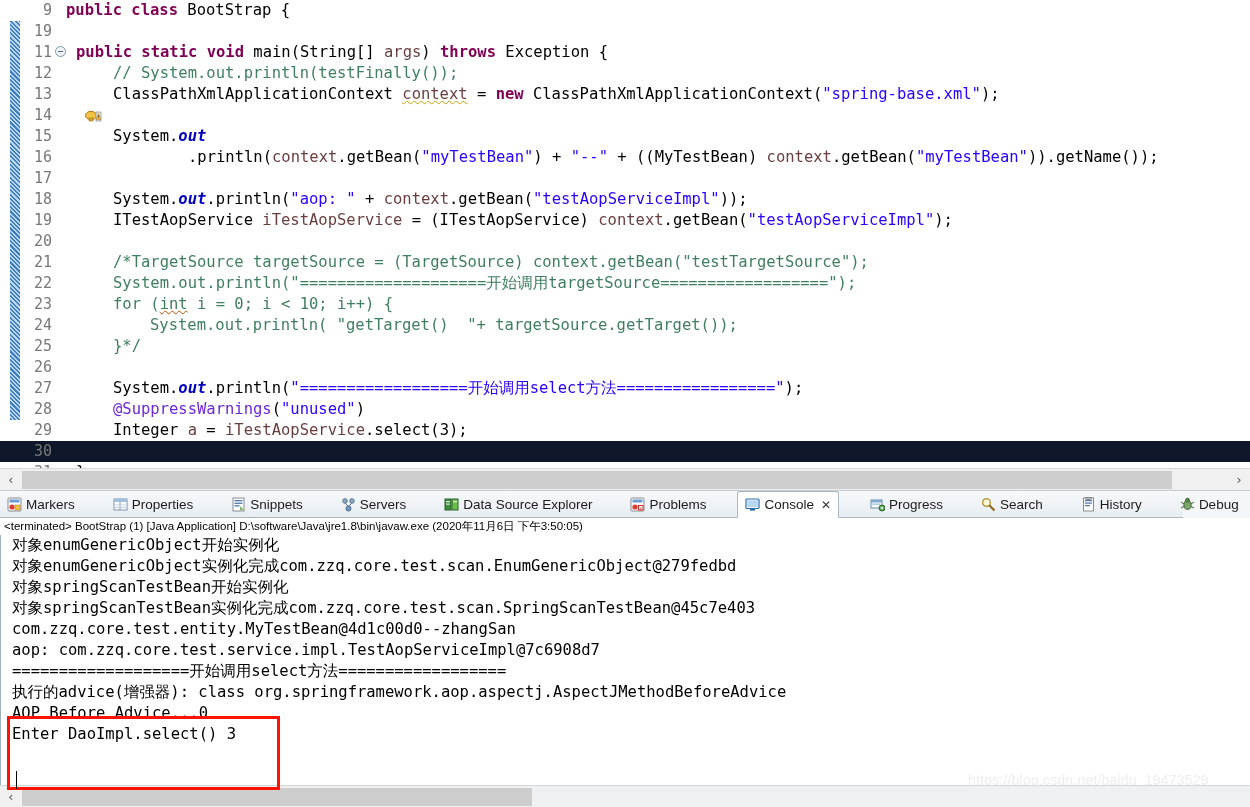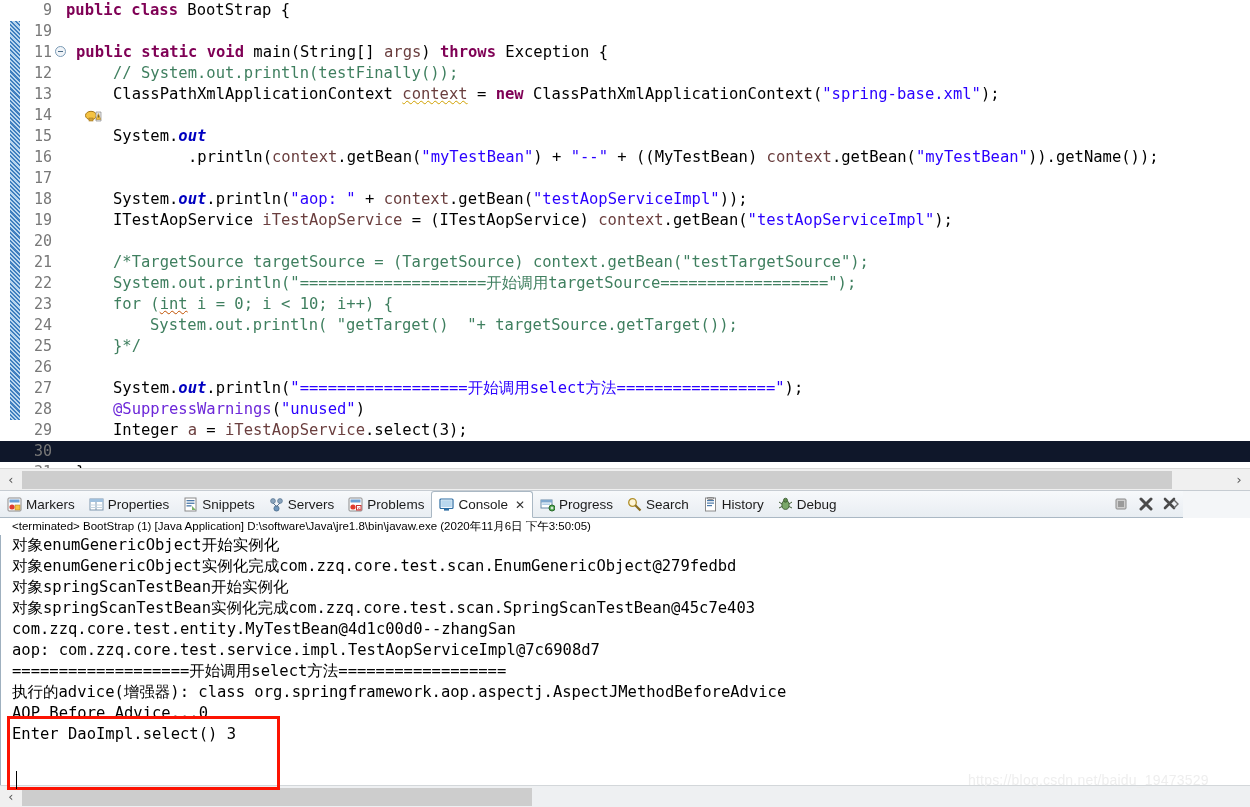--- a/index.html
+++ b/index.html
@@ -101,21 +101,21 @@
 
   
   #console-panel {
     position:absolute; left:0; top:491px; width:1250px; height:316px;
     background:#f4f6f8;
   }
   #tabbar {
     position:absolute; left:0; top:0; width:1183px; height:27px;
     background: linear-gradient(#f7f9fb, #e8edf2);
     border-bottom:1px solid #aab8c4;
-    display:flex; align-items:center;
+    display:flex; align-items:center;gap:24px;
   }
   .vtab {
     display:flex; align-items:center; gap:4px;
     height:26px; padding:0 7px;
     font-family:"Liberation Sans", sans-serif; font-size:13.5px; color:#1b1b1b;
     white-space:nowrap;
   }
   .vtab.active {
     background:#ffffff;
     border:1px solid #aab8c4; border-bottom:1px solid #ffffff;
@@ -125,21 +125,21 @@
   .tabicon { width:15px; height:15px; position:relative; flex:0 0 15px; }
   .closeglyph { font-size:12px; color:#333; margin-left:3px; }
   .tb-right {
     margin-left:auto; display:flex; align-items:center; gap:9px; padding-right:4px;
   }
   .tbi { width:16px; height:16px; position:relative; }
 
   #proc-line {
     position:absolute; left:0; top:27px; width:1250px; height:17px;
     font-family:"Liberation Sans", sans-serif; font-size:11.5px;
-    color:#000; padding-left:12px; line-height:17px;
+    color:#000; padding-left:4px; line-height:17px;
     background:#ffffff; white-space:nowrap;
   }
   #console-out {
     position:absolute; left:0; top:44px; width:1250px; height:250px;
     background:#ffffff;
     border-left:1px solid #9fb0bf;
     overflow:hidden;
   }
   .cline {
     height:21px; line-height:21px;
@@ -365,20 +365,32 @@
               <circle cx="4" cy="4" r="2.4" fill="#8aa4bd" stroke="#55728f" stroke-width="0.7"></circle>
               <circle cx="11" cy="4" r="2.4" fill="#8aa4bd" stroke="#55728f" stroke-width="0.7"></circle>
               <circle cx="7.5" cy="11.5" r="2.6" fill="#6f96bd" stroke="#42637f" stroke-width="0.7"></circle>
               <line x1="4" y1="6" x2="7.5" y2="9.5" stroke="#55728f"></line>
               <line x1="11" y1="6" x2="7.5" y2="9.5" stroke="#55728f"></line>
             </svg>
         </span>
         <span>Servers</span>
       </div>
 
+      <div class="vtab">
+        <span class="tabicon">
+          <svg width="15" height="15" viewBox="0 0 15 15">
+              <rect x="1" y="2" width="6" height="11" fill="#3f8b3f" stroke="#2a5f2a"></rect>
+              <rect x="8" y="2" width="6" height="11" fill="#6abf4a" stroke="#2a5f2a"></rect>
+              <rect x="2" y="4" width="4" height="1.2" fill="#d9f0d0"></rect>
+              <rect x="2" y="6.5" width="4" height="1.2" fill="#d9f0d0"></rect>
+              <rect x="9" y="4" width="4" height="1.2" fill="#e6f8dd"></rect>
+            </svg>
+        </span>
+        <span>Data Source Explorer</span>
+      </div>
 
       <div class="vtab">
         <span class="tabicon">
           <svg width="15" height="15" viewBox="0 0 15 15">
               <rect x="1" y="1" width="13" height="13" rx="1" fill="#fdfdfd" stroke="#8a8a8a"></rect>
               <rect x="2.5" y="2.5" width="10" height="3" fill="#6a9ed4"></rect>
               <circle cx="5" cy="10" r="2.6" fill="#e03b2f"></circle>
               <rect x="8.5" y="8.5" width="4.5" height="4.5" fill="#fff" stroke="#c33"></rect>
               <text x="10.7" y="12.6" font-size="5" fill="#c33" text-anchor="middle" font-family="monospace">x</text>
             </svg>

